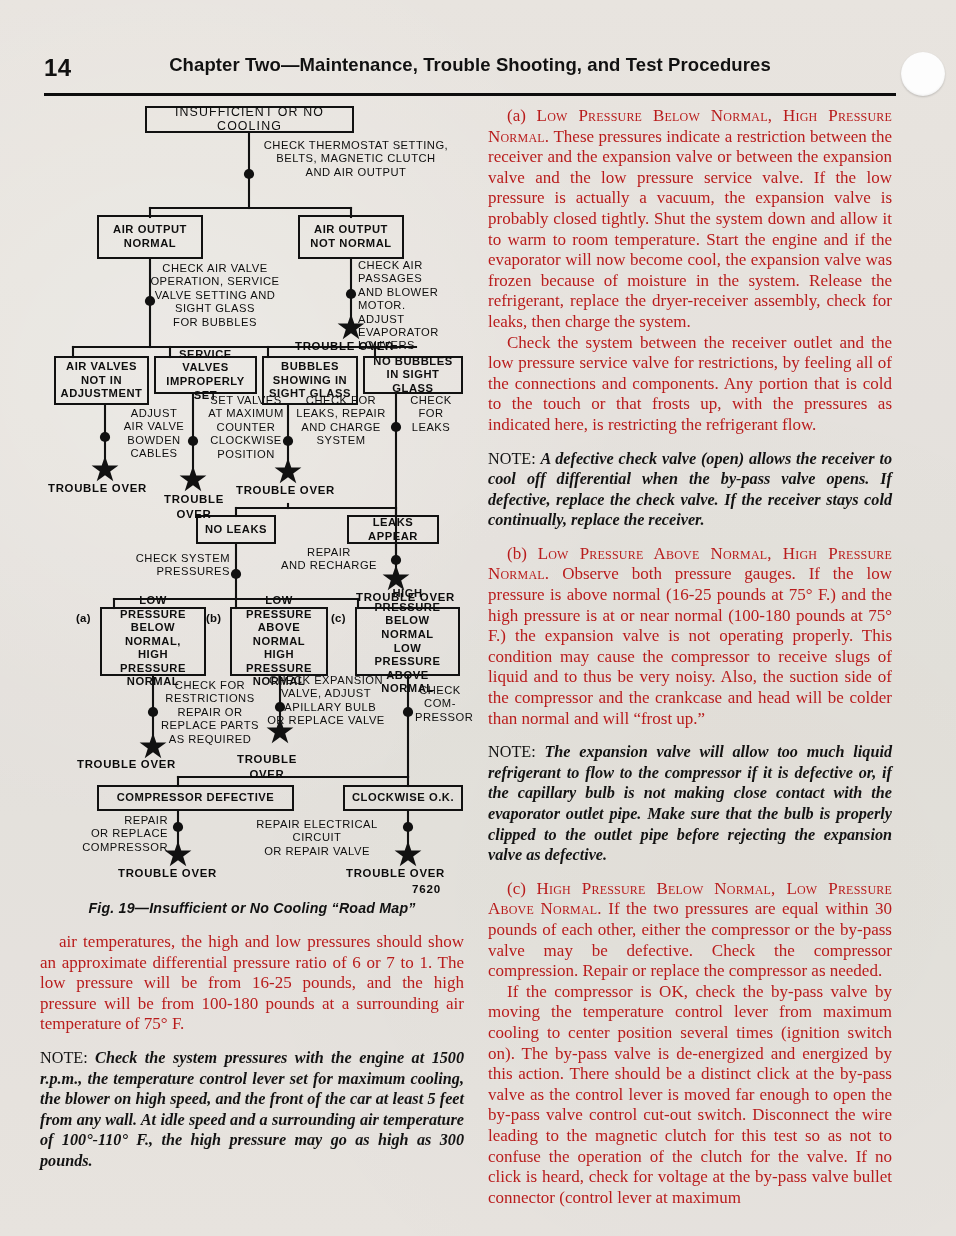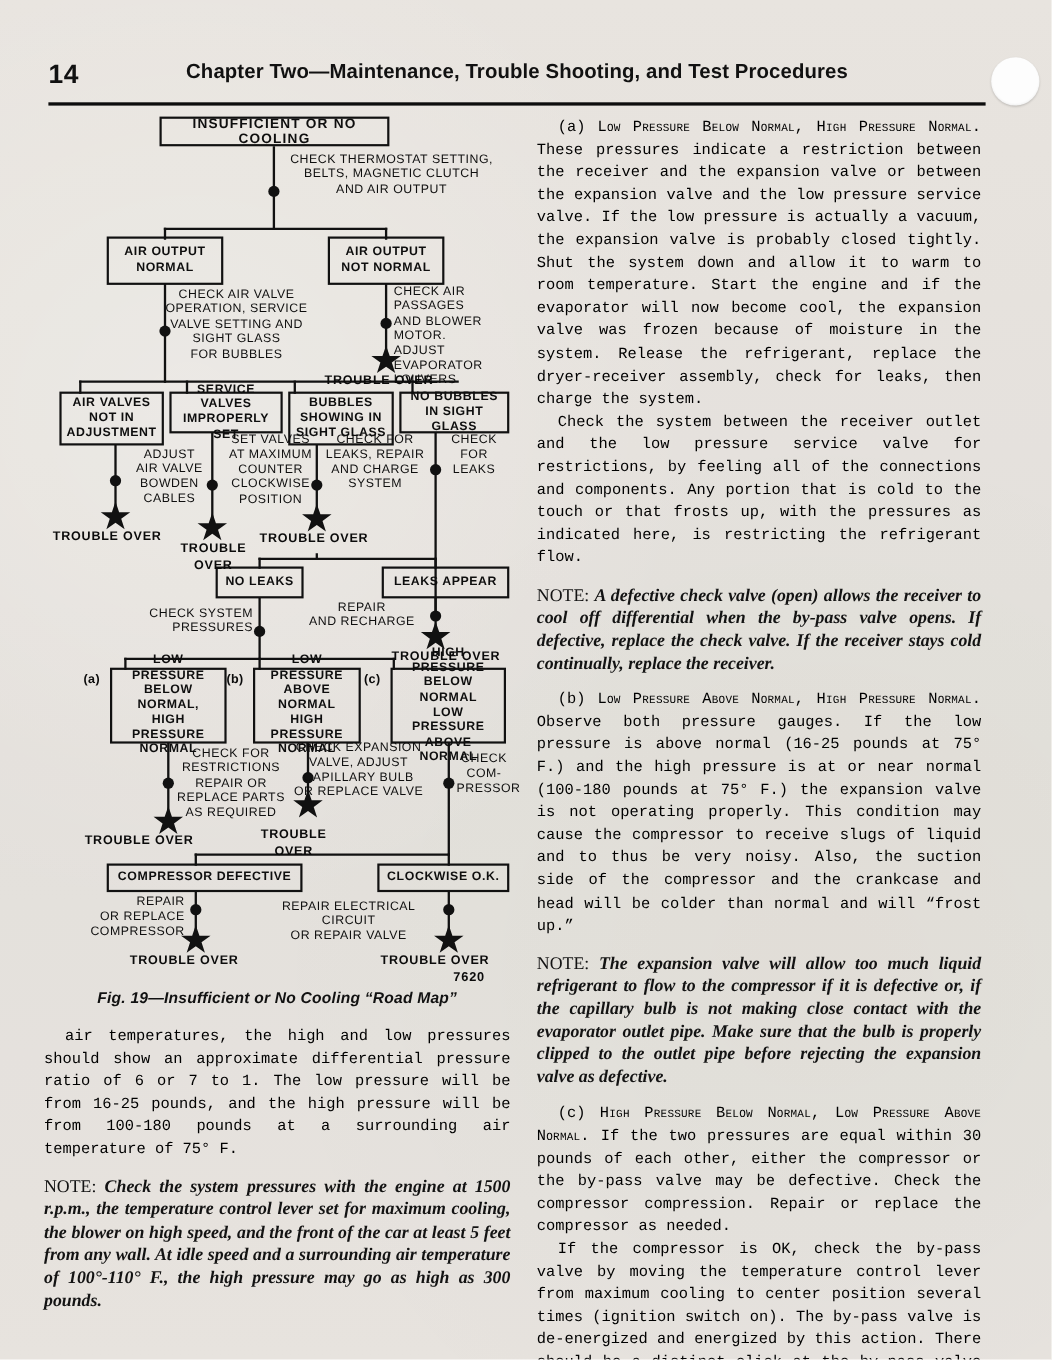--- a/index.html
+++ b/index.html
@@ -34,42 +34,42 @@
   #colR{position:absolute;left:488px;top:106px;width:404px;}
 
   
   #chart{position:relative;width:424px;height:790px;}
   #chart svg{position:absolute;left:0;top:0;}
   .fbox{position:absolute;border:2.2px solid #111;background:transparent;
     font-family:"Liberation Sans",sans-serif;font-weight:600;
     font-size:11.2px;line-height:13.6px;letter-spacing:.55px;
     color:#0e0e0e;text-align:center;display:flex;align-items:center;
     justify-content:center;box-sizing:border-box;padding:2px 3px;}
-  .fbox.hdrbox{border-width:2.6px;font-weight:700;font-size:12.4px;letter-spacing:1.1px;}
+  .fbox.hdrbox{border-width:2.6px;font-weight:400;font-size:12.4px;letter-spacing:1.1px;}
   .flab{position:absolute;font-family:"Liberation Sans",sans-serif;font-weight:500;
     font-size:11.2px;line-height:13.4px;letter-spacing:.5px;color:#0e0e0e;}
   .flab.c{text-align:center;}
   .flab.r{text-align:right;}
   .flab.l{text-align:left;}
   .tover{position:absolute;font-family:"Liberation Sans",sans-serif;font-weight:700;
     font-size:11.4px;letter-spacing:.7px;color:#0b0b0b;white-space:nowrap;}
   .tover.c{text-align:center;}
   .alpha{position:absolute;font-family:"Liberation Sans",sans-serif;font-weight:700;
     font-size:11.4px;letter-spacing:.3px;color:#0b0b0b;}
   .signum{position:absolute;font-family:"Liberation Sans",sans-serif;font-weight:700;
     font-size:11.6px;letter-spacing:.8px;color:#0b0b0b;}
 
   .caption{position:absolute;left:0;top:880px;width:424px;text-align:center;
     font-family:"Liberation Sans",sans-serif;font-style:italic;font-weight:700;
     font-size:14.2px;letter-spacing:.2px;color:#111;}
 
   
   p{margin:0;}
-  .bt{font-family:Liberation Mono, monospace;font-size:14px;line-height:20.6px;
-    text-align:justify;text-justify:inter-word;color:#000000;}
+  .bt{font-family:Liberation Serif, serif;font-size:17px;line-height:20.6px;
+    text-align:justify;text-justify:inter-word;color:#b91c1c;}
   .bt.ind{text-indent:19px;}
   .note{font-family:"Liberation Serif",serif;font-size:16.2px;line-height:20.6px;
     text-align:justify;color:#131313;margin-top:13px;}
   .note .nl{font-weight:400;font-style:normal;}
   .note .ni{font-weight:700;font-style:italic;}
   .sc{font-variant:small-caps;letter-spacing:.2px;}
   .gap{height:13px;}
 </style>
 </head>
 <body>
@@ -180,36 +180,36 @@
 ADJUSTMENT</div>
     <div class="fbox" style="left:114px;top:252px;width:103px;height:38px;white-space:pre-line;">SERVICE VALVES
 IMPROPERLY SET</div>
     <div class="fbox" style="left:222px;top:252px;width:96px;height:49px;white-space:pre-line;">BUBBLES
 SHOWING IN
 SIGHT GLASS</div>
     <div class="fbox" style="left:323px;top:252px;width:100px;height:38px;white-space:pre-line;">NO BUBBLES
 IN SIGHT GLASS</div>
 
     <div class="fbox" style="left:156px;top:411px;width:80px;height:29px;">NO LEAKS</div>
-    <div class="fbox" style="left:307px;top:411px;width:116px;height:29px;">LEAKS APPEAR</div>
+    <div class="fbox" style="left:307px;top:411px;width:92px;height:29px;">LEAKS APPEAR</div>
 
     <div class="fbox" style="left:60px;top:503px;width:106px;height:69px;white-space:pre-line;">LOW PRESSURE
 BELOW NORMAL,
 HIGH PRESSURE
 NORMAL</div>
     <div class="fbox" style="left:190px;top:503px;width:98px;height:69px;white-space:pre-line;">LOW PRESSURE
 ABOVE NORMAL
 HIGH PRESSURE
 NORMAL</div>
     <div class="fbox" style="left:315px;top:503px;width:105px;height:69px;white-space:pre-line;">HIGH PRESSURE
 BELOW NORMAL
 LOW PRESSURE
 ABOVE NORMAL</div>
 
-    <div class="fbox" style="left:57px;top:681px;width:178px;height:26px;">COMPRESSOR  DEFECTIVE</div>
+    <div class="fbox" style="left:57px;top:681px;width:197px;height:26px;">COMPRESSOR  DEFECTIVE</div>
     <div class="fbox" style="left:303px;top:681px;width:120px;height:26px;">CLOCKWISE O.K.</div>
 
     <div class="alpha" style="left:36px;top:508px;">(a)</div>
     <div class="alpha" style="left:166px;top:508px;">(b)</div>
     <div class="alpha" style="left:291px;top:508px;">(c)</div>
 
     <div class="flab c" style="left:216px;top:35px;width:200px;white-space:pre-line;">CHECK THERMOSTAT SETTING,
 BELTS, MAGNETIC CLUTCH
 AND AIR OUTPUT</div>
     <div class="flab c" style="left:92px;top:158px;width:166px;white-space:pre-line;">CHECK AIR VALVE

